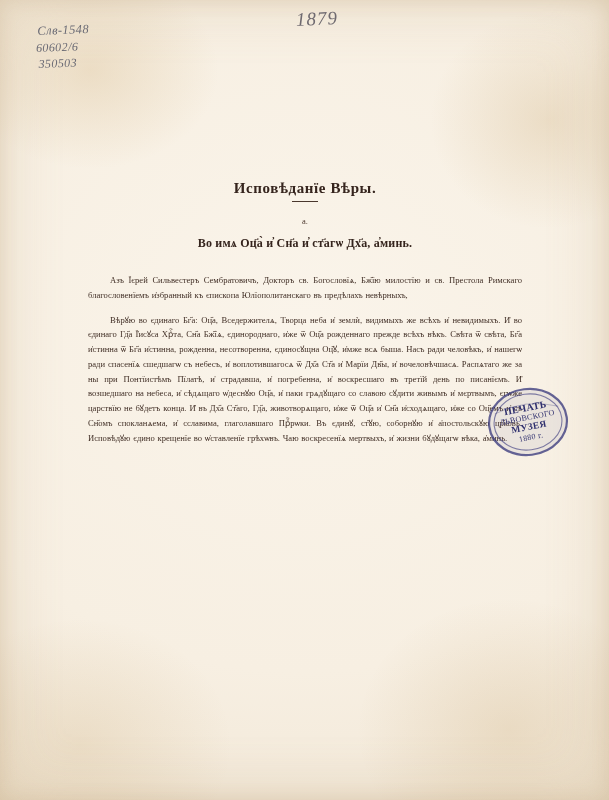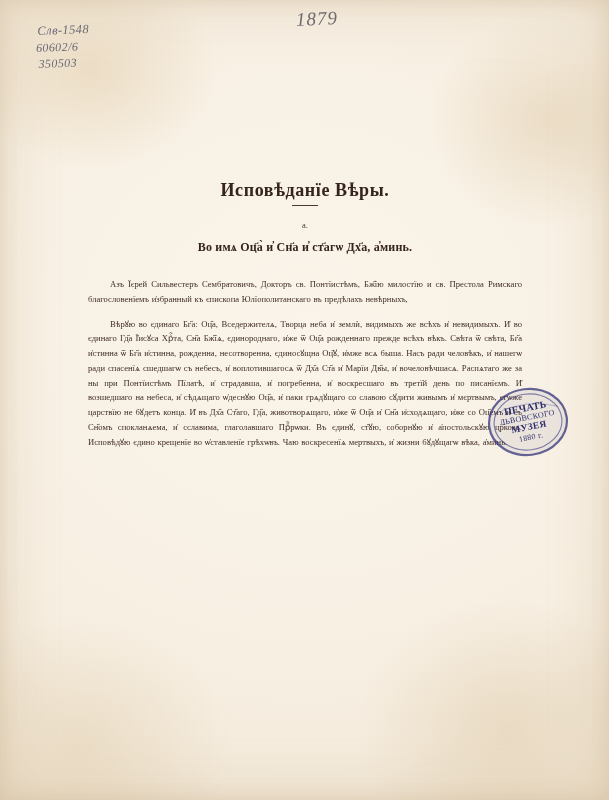--- a/index.html
+++ b/index.html
@@ -81,21 +81,21 @@
   
   .text-block {
     position: absolute;
     left: 88px;
     top: 180px;
     width: 434px;
     color: #3d2b24;
   }
   .doc-title {
     text-align: center;
-    font-size: 18px;
+    font-size: 15px;
     font-weight: bold;
     letter-spacing: 0.6px;
     margin: 0 0 4px 0;
     color: #35241d;
   }
   .title-rule {
     width: 26px;
     height: 1px;
     background: #4a372d;
     margin: 4px auto 14px auto;
@@ -173,21 +173,21 @@
     <div class="mark-3">350503</div>
   </div>
 
   <div class="year-note">1879</div>
 
   <div class="text-block">
     <h1 class="doc-title">Исповѣданїе Вѣры.</h1>
     <div class="title-rule"></div>
     <div class="section-num">а.</div>
     <div class="invocation">Во имѧ Оц҃а̀ и҆ Сн҃а и҆ ст҃агѡ Дх҃а, а҆минь.</div>
-    <p class="body-par tight">Азъ Їєрей Сильвестеръ Сембратовичъ, Докторъ св. Понтїистѣмъ, Бж҃їю милостїю и св. Престола Римскаго благословенїемъ и҆збранный къ єпископа Юлїополитанскаго въ предѣлахъ невѣрныхъ,</p>
+    <p class="body-par tight">Азъ Їєрей Сильвестеръ Сембратовичъ, Докторъ св. Богословїѧ, Бж҃їю милостїю и св. Престола Римскаго благословенїемъ и҆збранный къ єпископа Юлїополитанскаго въ предѣлахъ невѣрныхъ,</p>
     <p class="body-par">Вѣрꙋю во єдинаго Бг҃а: Оц҃а, Вседержителѧ, Творца неба и҆ землѝ, видимыхъ же всѣхъ и҆ невидимыхъ. И҆ во єдинаго Гд҃а Ї҆исꙋса Хрⷭ҇та, Сн҃а Бж҃їѧ, єдинороднаго, и҆же ѿ Оц҃а рожденнаго прежде всѣхъ вѣкъ. Свѣта ѿ свѣта, Бг҃а и҆стинна ѿ Бг҃а и҆стинна, рожденна, несотворенна, єдиносꙋщна Оц҃ꙋ, и҆мже всѧ быша. Насъ ради человѣкъ, и҆ нашегѡ ради спасенїѧ сшедшагѡ съ небесъ, и҆ воплотившагосѧ ѿ Дх҃а Ст҃а и҆ Марїи Дв҃ы, и҆ вочеловѣчшасѧ. Распѧтаго же за ны при Понтїистѣмъ Пїлатѣ, и҆ страдавша, и҆ погребенна, и҆ воскресшаго въ третїй день по писанїємъ. И҆ возшедшаго на небеса, и҆ сѣдѧщаго ѡ҆деснꙋю Оц҃а, и҆ паки грѧдꙋщаго со славою сꙋдити живымъ и҆ мєртвымъ, єгѡже царствїю не бꙋдетъ конца. И҆ въ Дх҃а Ст҃аго, Гд҃а, животворѧщаго, и҆же ѿ Оц҃а и҆ Сн҃а и҆сходѧщаго, и҆же со Оц҃емъ и҆ съ Сн҃омъ спокланѧема, и҆ сславима, глаголавшаго Прⷪ҇рѡки. Въ єдинꙋ, ст҃ꙋю, соборнꙋю и҆ а҆постольскꙋю цр҃ковь. Исповѣдꙋю єдино крещенїе во ѡ҆ставленїе грѣхѡвъ. Чаю воскресенїѧ мертвыхъ, и҆ жизни бꙋдꙋщагѡ вѣка, а҆минь.</p>
   </div>
 
   <div class="stamp">
     <svg width="84" height="84" viewBox="0 0 84 84" aria-hidden="true">
       <ellipse cx="42" cy="42" rx="39" ry="33" fill="none" stroke="#34347a" stroke-width="2.2" opacity="0.75"></ellipse>
       <ellipse cx="42" cy="42" rx="34" ry="28" fill="none" stroke="#34347a" stroke-width="1.1" opacity="0.6"></ellipse>
       <ellipse cx="42" cy="42" rx="39" ry="33" fill="#3b3b86" opacity="0.07"></ellipse>
       <path d="M10 30 Q 42 18 74 30" fill="none" stroke="#34347a" stroke-width="0.8" opacity="0.35"></path>
     </svg>

